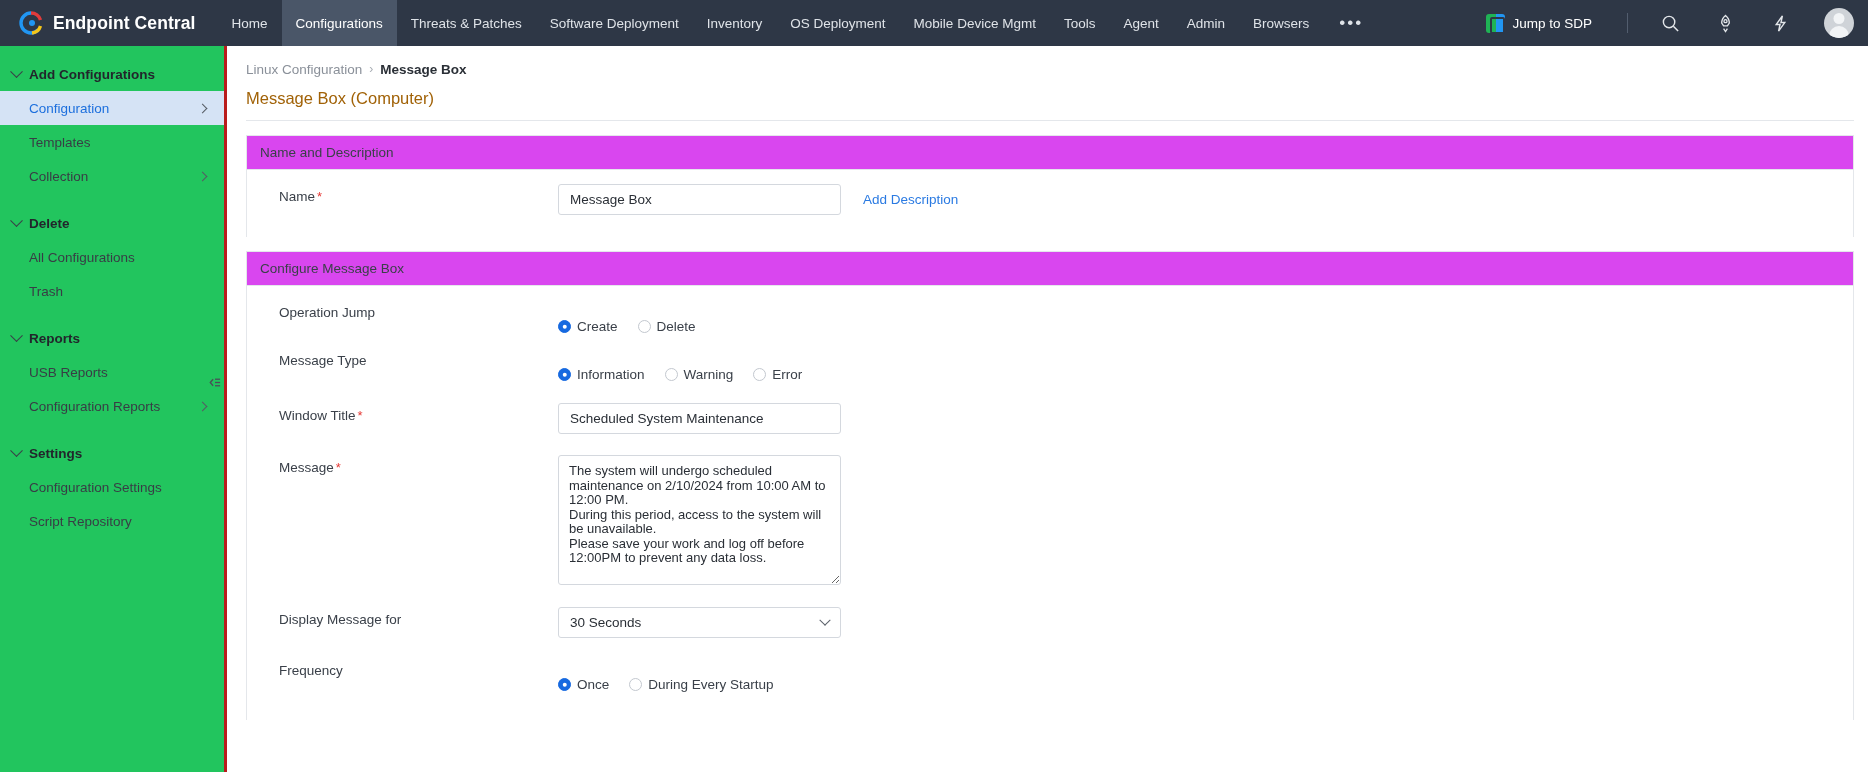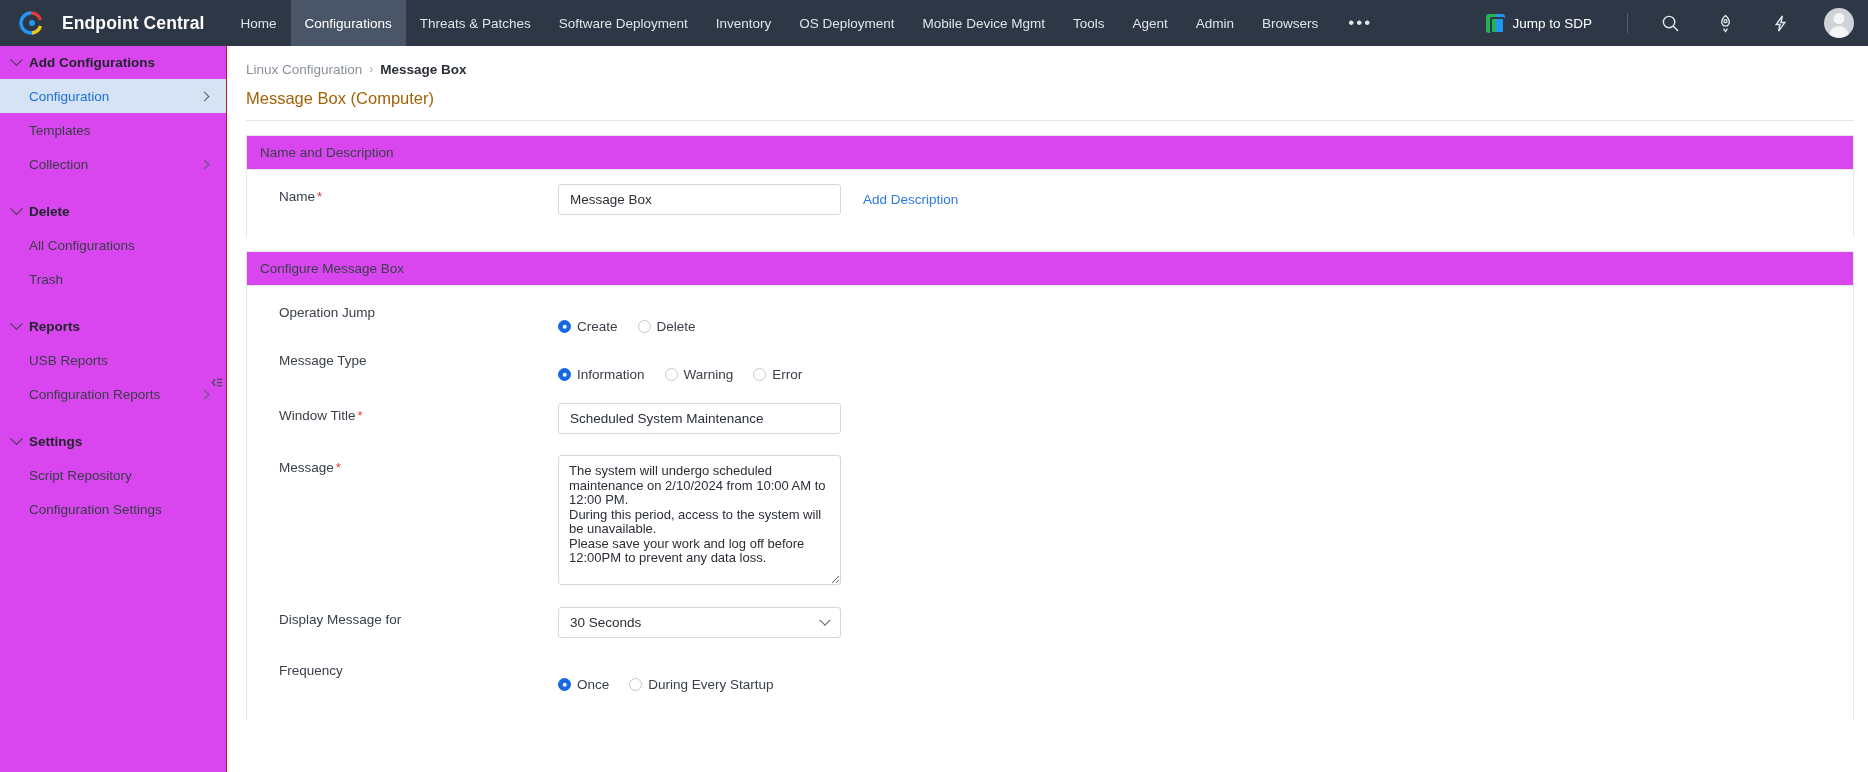--- a/index.html
+++ b/index.html
@@ -13,21 +13,21 @@
   
   .topnav {
     height: 46px;
     background: #2e3746;
     display: flex;
     align-items: stretch;
     color: #e8eaed;
     position: relative;
   }
   .brand {
-    display: flex; align-items: center; gap: 18px;
+    display: flex; align-items: center; gap: 9px;
     padding: 0 22px 0 18px;
     flex: 0 0 auto;
   }
   .brand-logo { width: 26px; height: 26px; position: relative; flex: 0 0 auto; }
   .brand-name {
     font-size: 17.5px; font-weight: bold; letter-spacing: .1px;
     color: #ffffff; white-space: nowrap;
   }
   .nav-items { display: flex; align-items: stretch; flex: 1 1 auto; }
   .nav-item {
@@ -80,23 +80,24 @@
     transform: translateX(-50%);
     width: 20px; height: 16px; border-radius: 10px 10px 0 0; background: #f2f4f6;
   }
 
   
   .body-wrap { display: flex; height: 726px; }
 
   
   .sidebar {
     width: 227px; flex: 0 0 227px;
-    background: #d946ef;
-    border-right: 1px solid #b91c1c;
+    background: #22c55e;
+    border-right: 3px solid #b91c1c;
     position: relative;
+    padding-top: 12px;
   }
   .side-group-title {
     display: flex; align-items: center; gap: 8px;
     padding: 9px 0 9px 12px;
     font-size: 13.5px; font-weight: bold; color: #22262c;
     cursor: pointer;
   }
   .chev-down {
     width: 9px; height: 9px;
     border-right: 1.6px solid #3a3f47; border-bottom: 1.6px solid #3a3f47;
@@ -325,24 +326,24 @@
       <span class="chev-right"></span>
     </div>
 
     <div class="side-spacer"></div>
 
     <div class="side-group-title">
       <span class="chev-down"></span>
       <span>Settings</span>
     </div>
     <div class="side-item">
+      <span>Configuration Settings</span>
+    </div>
+    <div class="side-item">
       <span>Script Repository</span>
-    </div>
-    <div class="side-item">
-      <span>Configuration Settings</span>
     </div>
 
     <div class="collapse-handle">
       <svg width="15" height="15" viewBox="0 0 16 16" fill="none" stroke="#4a4f57" stroke-width="1.4">
         <path d="M6.5 4.5L3.5 8l3 3.5"></path>
         <line x1="8.5" y1="4.5" x2="14" y2="4.5"></line>
         <line x1="8.5" y1="8" x2="14" y2="8"></line>
         <line x1="8.5" y1="11.5" x2="14" y2="11.5"></line>
       </svg>
     </div>

